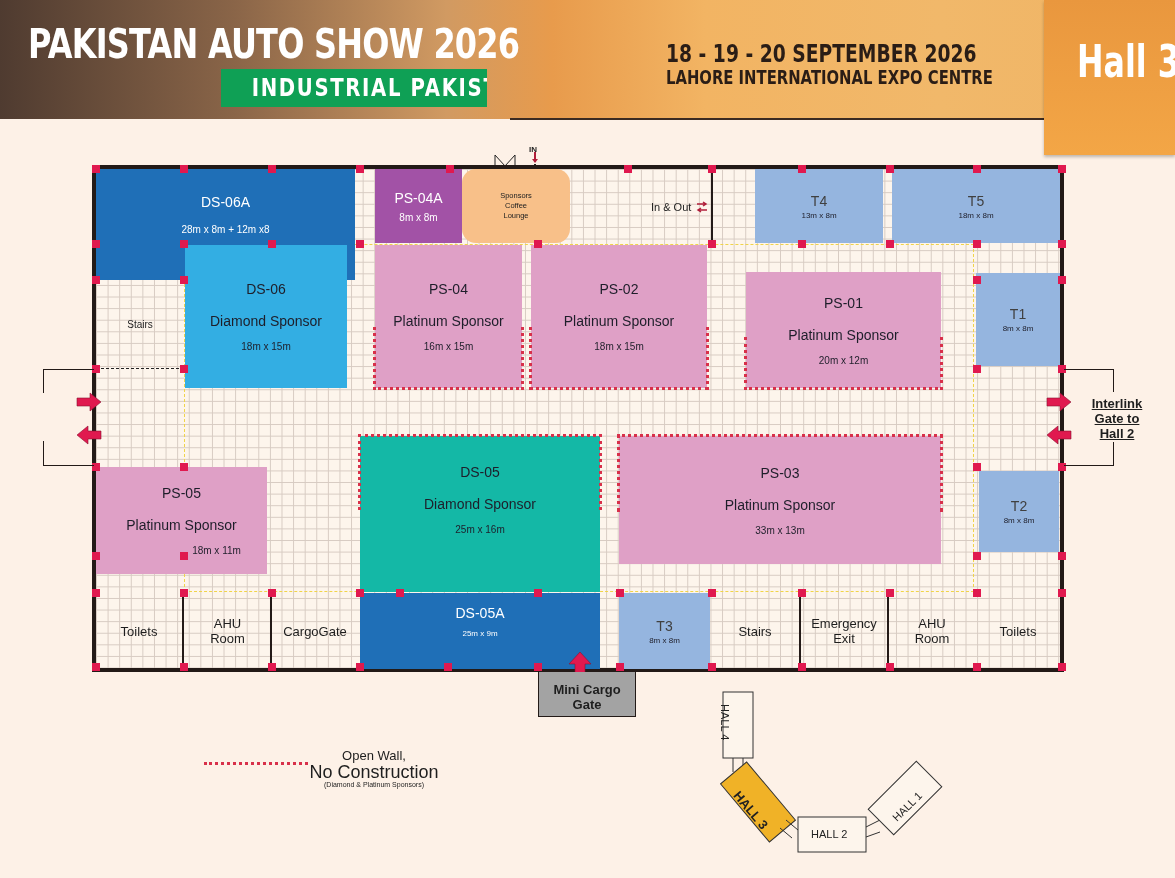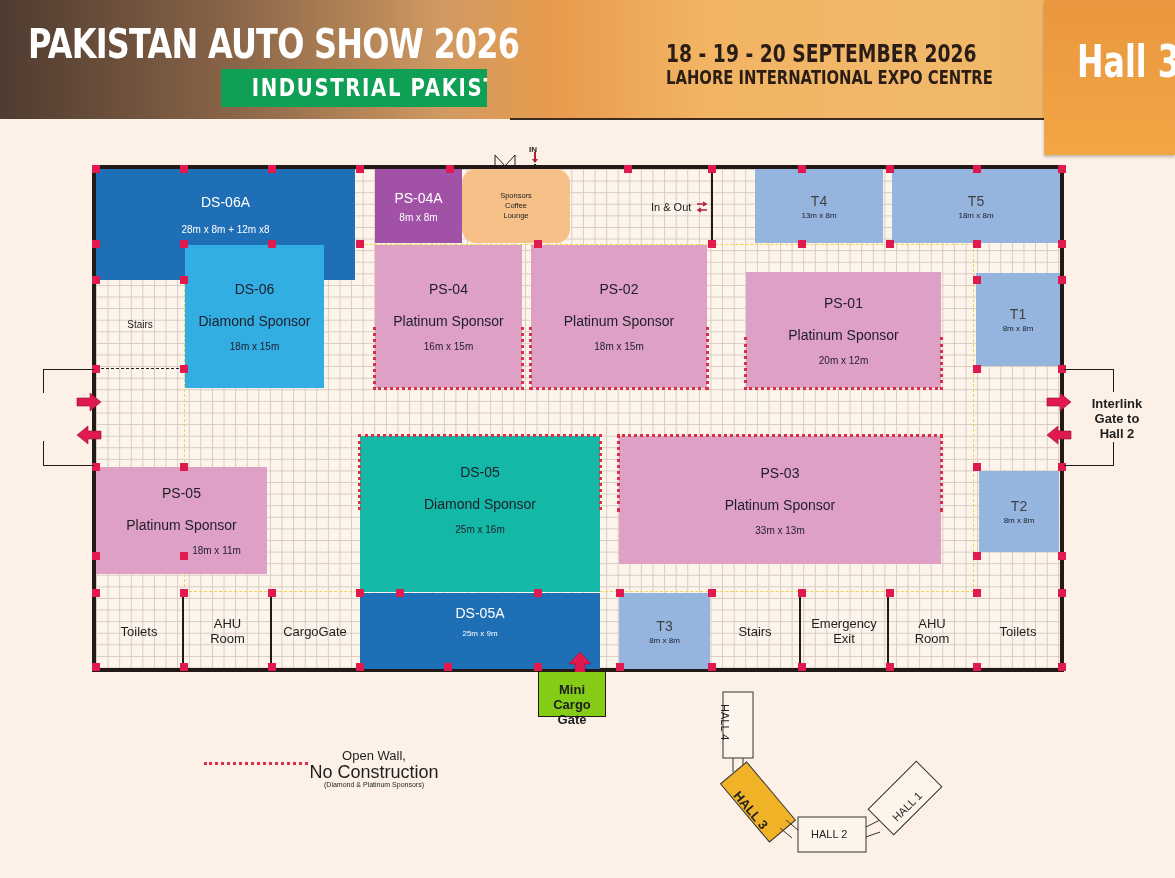--- a/index.html
+++ b/index.html
@@ -84,21 +84,21 @@
   <div class="t-id">T4</div>
   <div class="t-size">13m x 8m</div>
 </div>
 <div class="booth" style="left:892px;top:169px;width:168px;height:74px;background:#95b5df;">
   <div class="t-id">T5</div>
   <div class="t-size">18m x 8m</div>
 </div>
 
 <div class="room" style="left:96px;top:280px;width:88px;height:88px;font-size:10px;">Stairs</div>
 <div class="abs" style="left:96px;top:368px;width:88px;border-top:1px dashed #222;"></div>
-<div class="booth" style="left:185px;top:245px;width:139px;height:143px;background:#33aee3;">
+<div class="booth" style="left:185px;top:245px;width:162px;height:143px;background:#33aee3;">
   <div class="b-id">DS-06</div>
   <div class="b-type">Diamond Sponsor</div>
   <div class="b-size">18m x 15m</div>
 </div>
 
 <div class="booth" style="left:375px;top:245px;width:147px;height:143px;background:#dfa0c6;">
   <div class="b-id">PS-04</div>
   <div class="b-type">Platinum Sponsor</div>
   <div class="b-size">16m x 15m</div>
 </div>
@@ -254,30 +254,30 @@
   </svg>
 
 <div class="bracket" style="left:1064px;top:369px;width:50px;height:97px;border-left:none;"></div>
 <div class="abs" style="left:1082px;top:392px;width:40px;height:50px;background:#fdf1e7;"></div>
 <svg class="arrow" style="left:1046px;top:392px" viewBox="0 0 26 20">
     <path d="M1 6 H14 V1 L25 10 L14 19 V14 H1 Z" fill="#e0194f" stroke="#8a1030" stroke-width="0.6"></path>
   </svg>
 <svg class="arrow" style="left:1046px;top:425px" viewBox="0 0 26 20">
     <path d="M25 6 H12 V1 L1 10 L12 19 V14 H25 Z" fill="#e0194f" stroke="#8a1030" stroke-width="0.6"></path>
   </svg>
-<div class="abs gate-label" style="left:1080px;top:396px;width:74px;">
+<div class="abs gate-label" style="left:1080px;top:396px;width:74px;text-decoration:underline;">
   <div>Interlink</div>
   <div>Gate to</div>
   <div>Hall 2</div>
 </div>
 
 <svg class="abs" style="left:568px;top:651px" width="24" height="28" viewBox="0 0 24 28">
     <path d="M7 27 V13 H1 L12 1 L23 13 H17 V27 Z" fill="#e0194f" stroke="#8a1030" stroke-width="0.6"></path>
   </svg>
-<div class="abs" style="left:538px;top:672px;width:68px;height:45px;border:1px solid #231a17;border-top:none;background:#84cc16;">
+<div class="abs" style="left:538px;top:672px;width:98px;height:45px;border:1px solid #231a17;border-top:none;background:#a3a3a3;">
   <div class="gate-label" style="margin-top:10px;">
     <div>Mini Cargo</div>
     <div>Gate</div>
   </div>
 </div>
 
 <div class="abs" style="left:204px;top:762px;width:104px;border-top:3px dotted #d8304a;"></div>
 <div class="abs" style="left:306px;top:748px;width:136px;text-align:center;color:#1e1e1e;">
   <div style="font-size:13px;line-height:16px">Open Wall,</div>
   <div style="font-size:18px;line-height:16px">No Construction</div>

